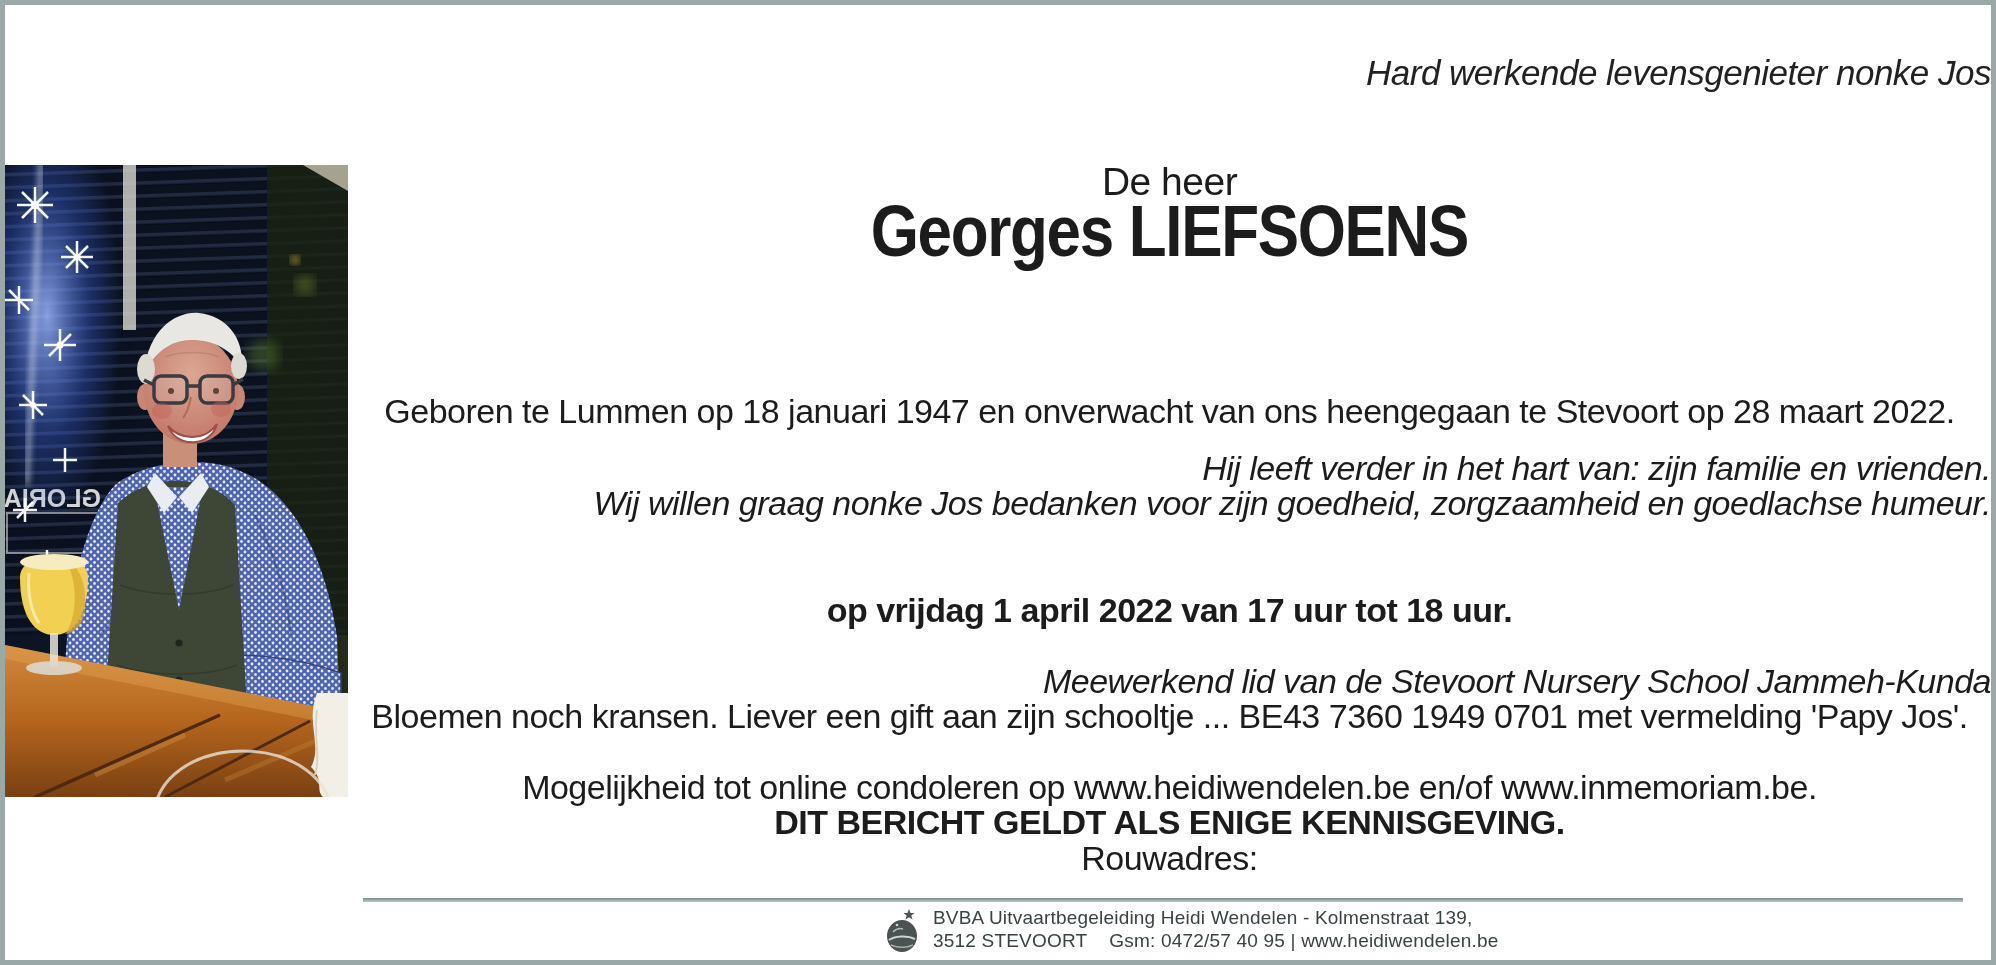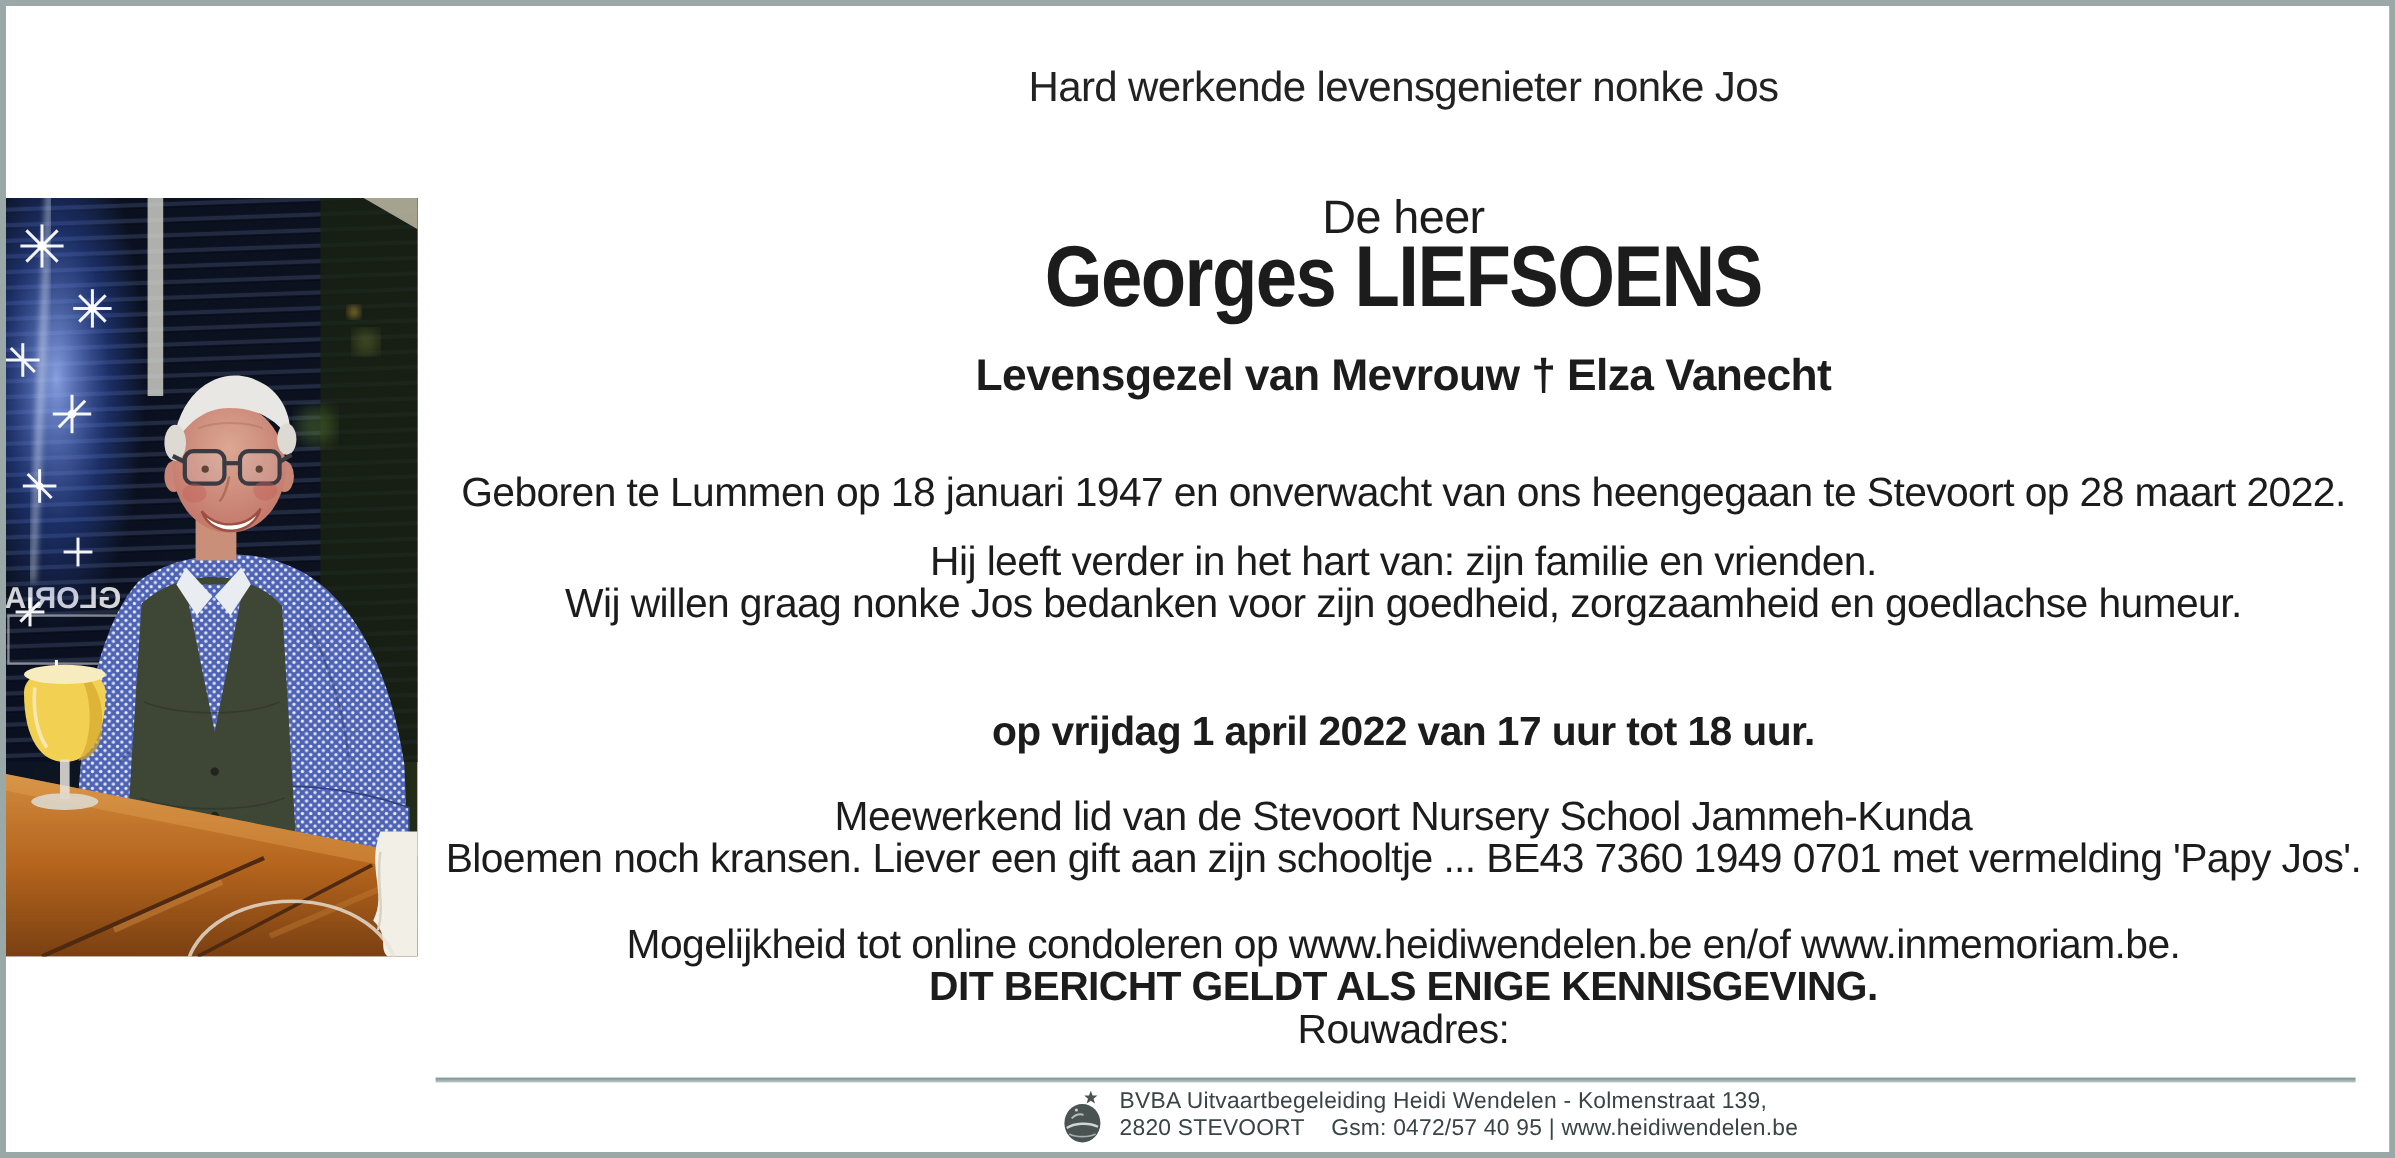--- a/index.html
+++ b/index.html
@@ -4,21 +4,21 @@
 <style>
   html,body{margin:0;padding:0;background:#ffffff;}
   #stage{position:relative;width:1996px;height:965px;background:#ffffff;overflow:hidden;
          font-family:"Liberation Sans", sans-serif;color:#1c1c1c;}
   .card{position:absolute;left:0;top:0;width:1996px;height:965px;box-sizing:border-box;
         border:5px solid #9aa8a8;background:#ffffff;}
   .photo{position:absolute;left:0;top:160px;width:343px;height:632px;display:block;}
   .textcol{position:absolute;left:343px;top:0;width:1643px;height:100%;}
   .line{position:absolute;width:100%;text-align:center;white-space:nowrap;
         font-size:34px;line-height:40px;letter-spacing:-0.5px;color:#1c1c1c;}
-  .italic{}
+  .italic{font-style:italic;text-align:right;}
   .bold{font-weight:bold;}
   .salutation{font-size:39px;}
   .tribute{font-size:35px;color:#222;}
   .name{font-size:72px;font-weight:bold;letter-spacing:-1.5px;line-height:80px;}
   .name span{display:inline-block;transform:scaleX(0.86);transform-origin:center;}
   .partner{font-size:37px;font-weight:bold;}
   .rule{position:absolute;left:358px;top:893px;width:1600px;height:4px;
         background:linear-gradient(#7e9090,#b9c6c6);}
   .footer{position:absolute;left:880px;top:901px;display:flex;align-items:flex-start;}
   .footer-logo{flex:0 0 auto;margin-right:10px;margin-top:2px;}
@@ -207,21 +207,20 @@
 
       <path d="M312,528 C300,558 318,580 306,602 C320,616 310,624 318,632 L343,632 L343,528 Z" fill="#f2efe6"></path>
       <path d="M312,545 C308,570 316,590 310,610" stroke="#d8d2c2" stroke-width="2" fill="none"></path>
       <ellipse cx="238" cy="648" rx="88" ry="62" fill="none" stroke="#e8e4da" stroke-width="3" opacity="0.8"></ellipse>
     </svg>
 
     <div class="textcol">
       <div class="line italic tribute" style="top:48px">Hard werkende levensgenieter nonke Jos</div>
       <div class="line salutation" style="top:157px">De heer</div>
       <div class="line name" style="top:186px"><span>Georges LIEFSOENS</span></div>
-      <div class="line partner" style="top:288px">Levensgezel van Mevrouw † Elza Vanecht</div>
       <div class="line" style="top:386px">Geboren te Lummen op 18 januari 1947 en onverwacht van ons heengegaan te Stevoort op 28 maart 2022.</div>
       <div class="line italic" style="top:443px">Hij leeft verder in het hart van: zijn familie en vrienden.</div>
       <div class="line italic" style="top:478px">Wij willen graag nonke Jos bedanken voor zijn goedheid, zorgzaamheid en goedlachse humeur.</div>
       <div class="line bold" style="top:585px">op vrijdag 1 april 2022 van 17 uur tot 18 uur.</div>
       <div class="line italic" style="top:656px">Meewerkend lid van de Stevoort Nursery School Jammeh-Kunda</div>
       <div class="line" style="top:691px">Bloemen noch kransen. Liever een gift aan zijn schooltje ... BE43 7360 1949 0701 met vermelding 'Papy Jos'.</div>
       <div class="line" style="top:762px">Mogelijkheid tot online condoleren op www.heidiwendelen.be en/of www.inmemoriam.be.</div>
       <div class="line bold" style="top:797px">DIT BERICHT GELDT ALS ENIGE KENNISGEVING.</div>
       <div class="line" style="top:833px">Rouwadres:</div>
     </div>
@@ -232,18 +231,18 @@
       <svg class="footer-logo" width="38" height="46" viewBox="0 0 38 46" aria-hidden="true">
         <polygon points="24,1 25.5,5 29.5,5 26.3,7.6 27.5,11.6 24,9.2 20.5,11.6 21.7,7.6 18.5,5 22.5,5" fill="#4a5252"></polygon>
         <ellipse cx="17" cy="28" rx="15" ry="16" fill="#4a5252"></ellipse>
         <path d="M4,32 C10,28 22,27 30,31" stroke="#cfd6d6" stroke-width="2" fill="none"></path>
         <path d="M8,24 C11,21 15,20 18,21" stroke="#cfd6d6" stroke-width="1.5" fill="none" opacity="0.8"></path>
         <circle cx="12" cy="17" r="1.3" fill="#cfd6d6"></circle>
         <path d="M6,37 C12,40 22,40 28,37" stroke="#cfd6d6" stroke-width="1.5" fill="none" opacity="0.7"></path>
       </svg>
       <div class="footer-text">
         <div>BVBA Uitvaartbegeleiding Heidi Wendelen - Kolmenstraat 139,</div>
-        <div><span>2820 STEVOORT</span><span class="footer-gap"></span><span>Gsm: 0472/57 40 95 | www.heidiwendelen.be</span></div>
+        <div><span>3512 STEVOORT</span><span class="footer-gap"></span><span>Gsm: 0472/57 40 95 | www.heidiwendelen.be</span></div>
       </div>
     </div>
 
   </div>
 </div>
 
 </body></html>

